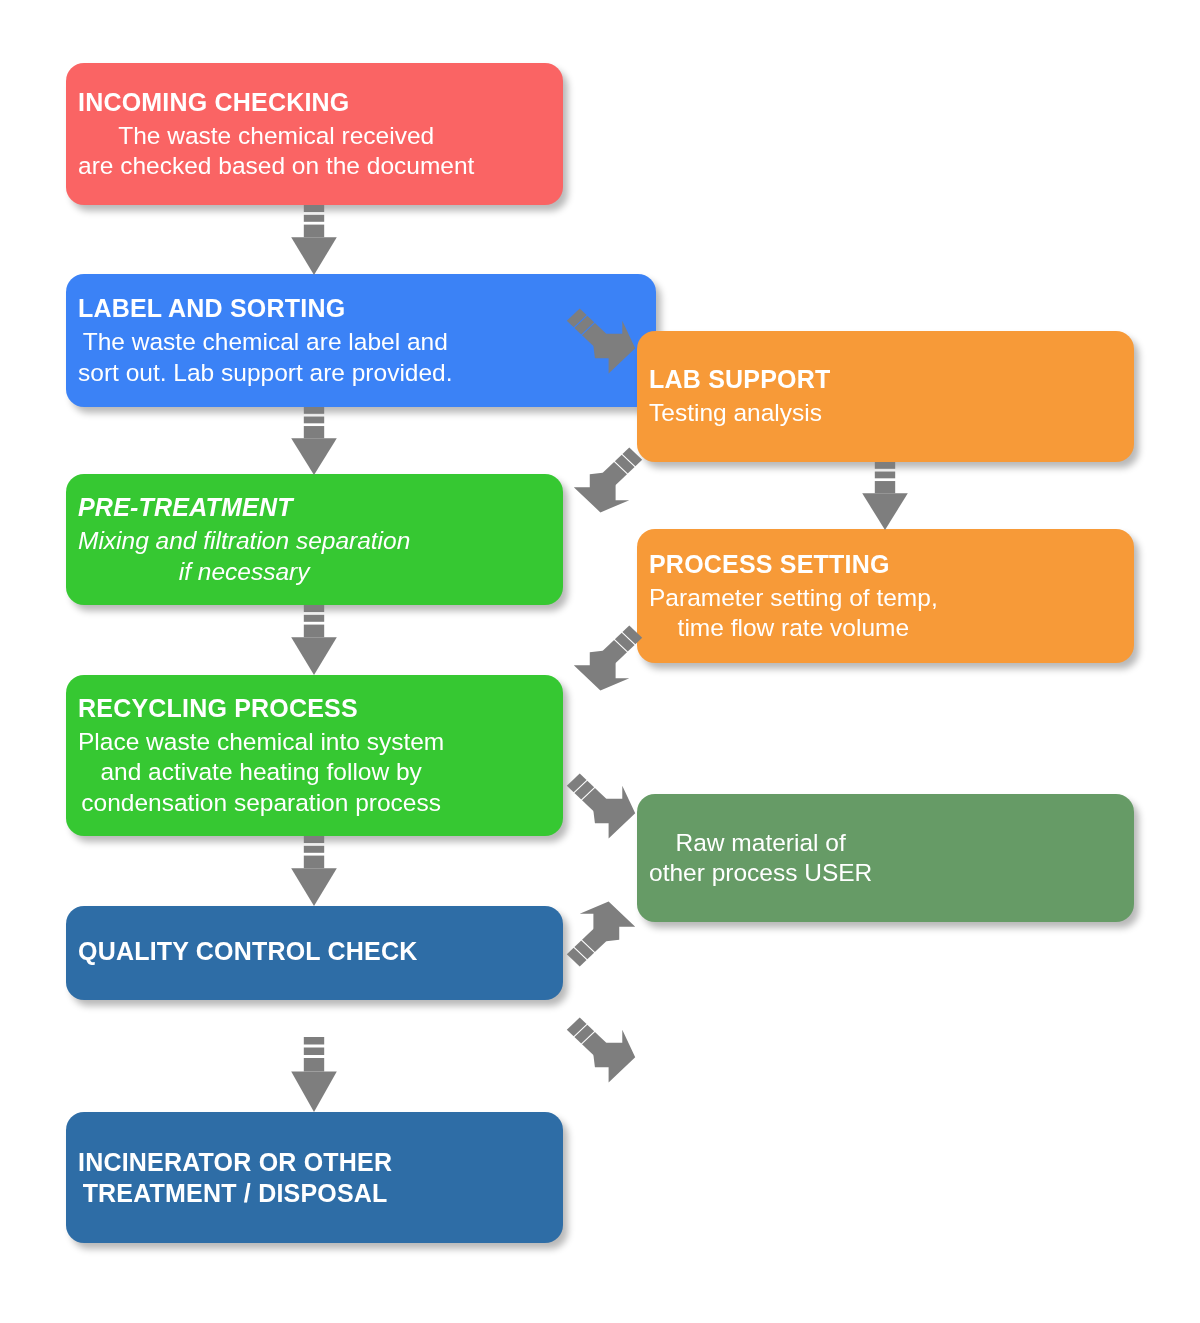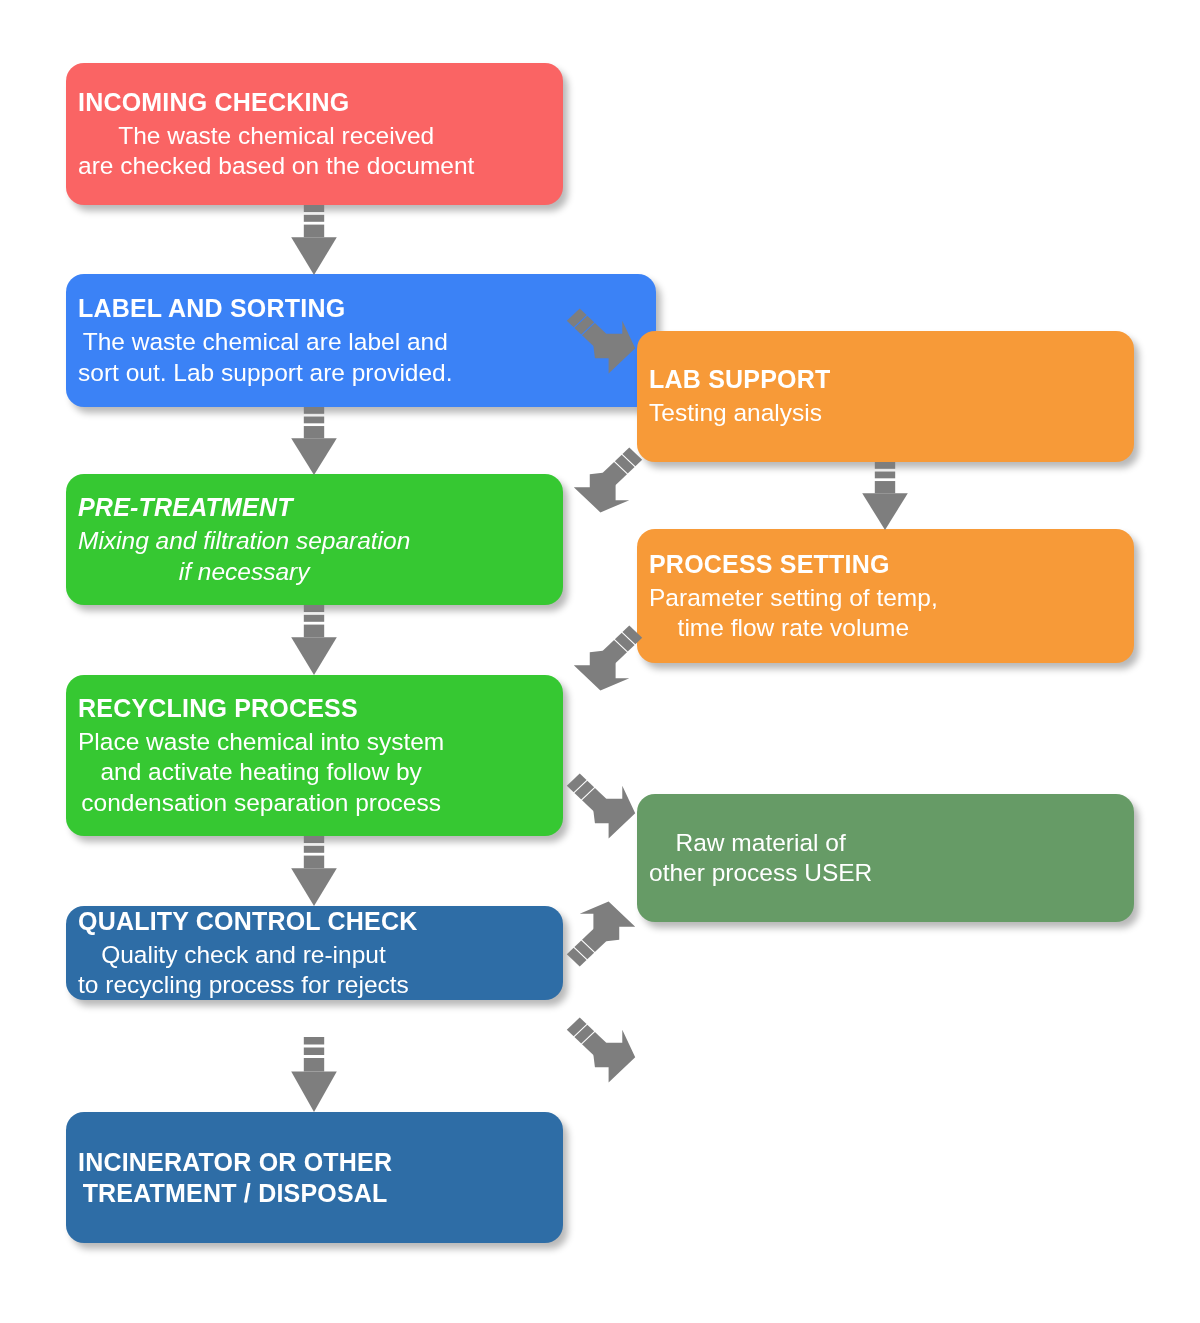--- a/index.html
+++ b/index.html
@@ -83,22 +83,20 @@
 if necessary</div>
     </div>
     <div class="node" style="left: 66px; top: 675px; width: 497px; height: 161px; background: rgb(54, 200, 50);">
       <div class="title">RECYCLING PROCESS</div>
       <div class="body">Place waste chemical into system
 and activate heating follow by
 condensation separation process</div>
     </div>
     <div class="node" style="left: 66px; top: 906px; width: 497px; height: 94px; background: rgb(46, 109, 166);">
       <div class="title">QUALITY CONTROL CHECK</div>
-      <div class="body">Quality check and re-input
-to recycling process for rejects</div>
     </div>
     <div class="node title-only" style="left: 66px; top: 1112px; width: 497px; height: 131px; background: rgb(46, 109, 166);">
       <div class="title">INCINERATOR OR OTHER
 TREATMENT / DISPOSAL</div>
     </div>
     <div class="node" style="left: 637px; top: 331px; width: 497px; height: 131px; background: rgb(247, 154, 56);">
       <div class="title">LAB SUPPORT</div>
       <div class="body">Testing analysis</div>
     </div>
     <div class="node" style="left: 637px; top: 529px; width: 497px; height: 134px; background: rgb(247, 154, 56);">

